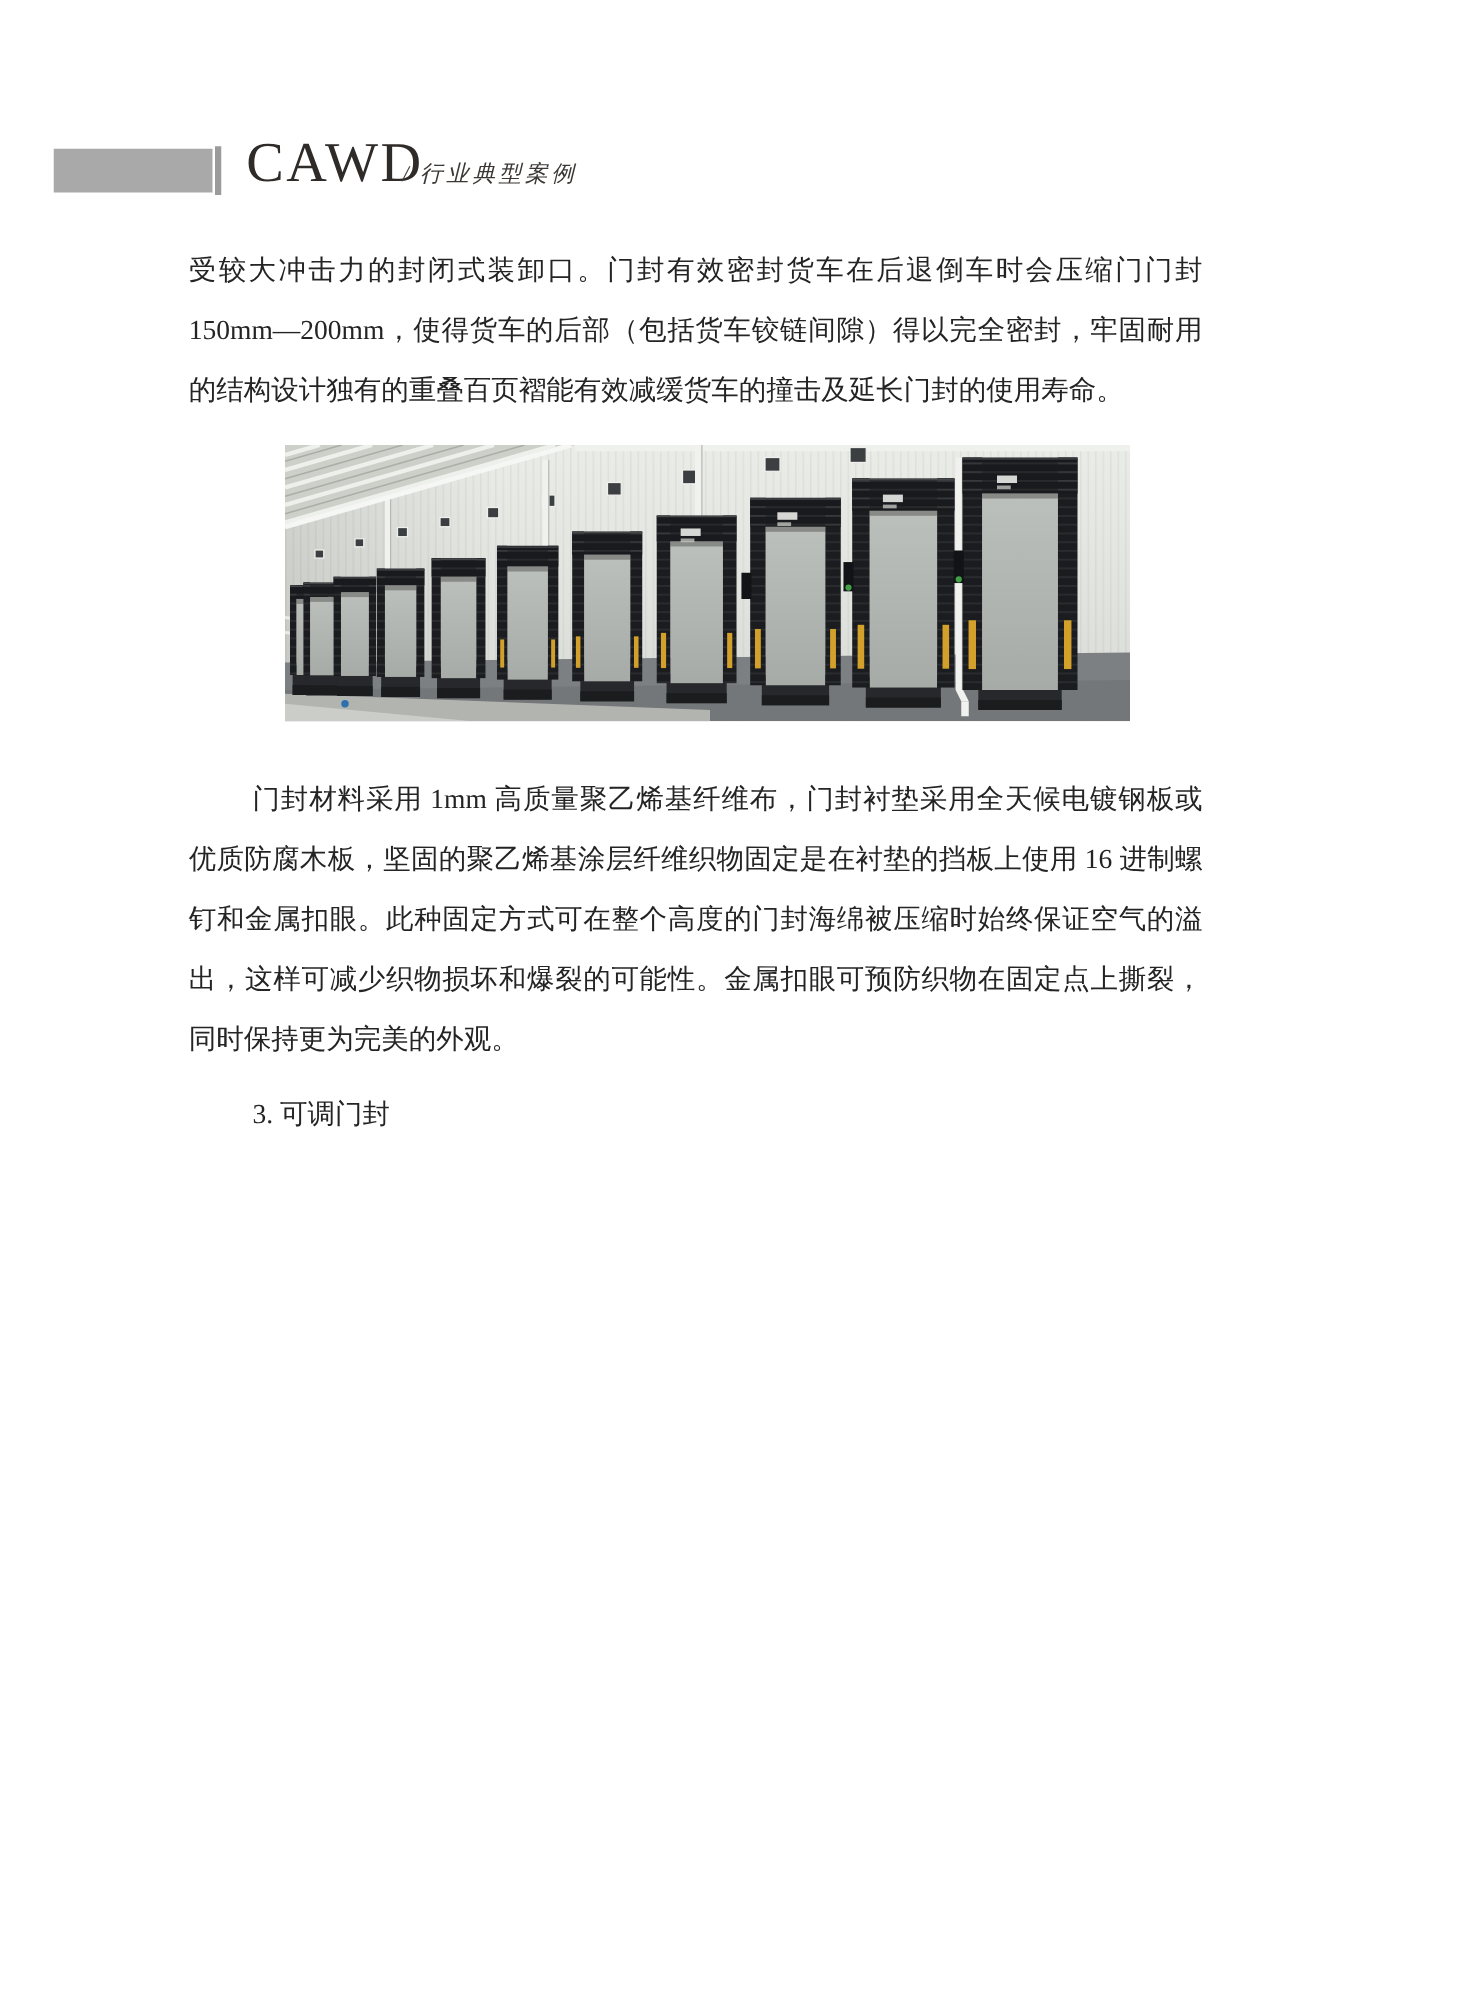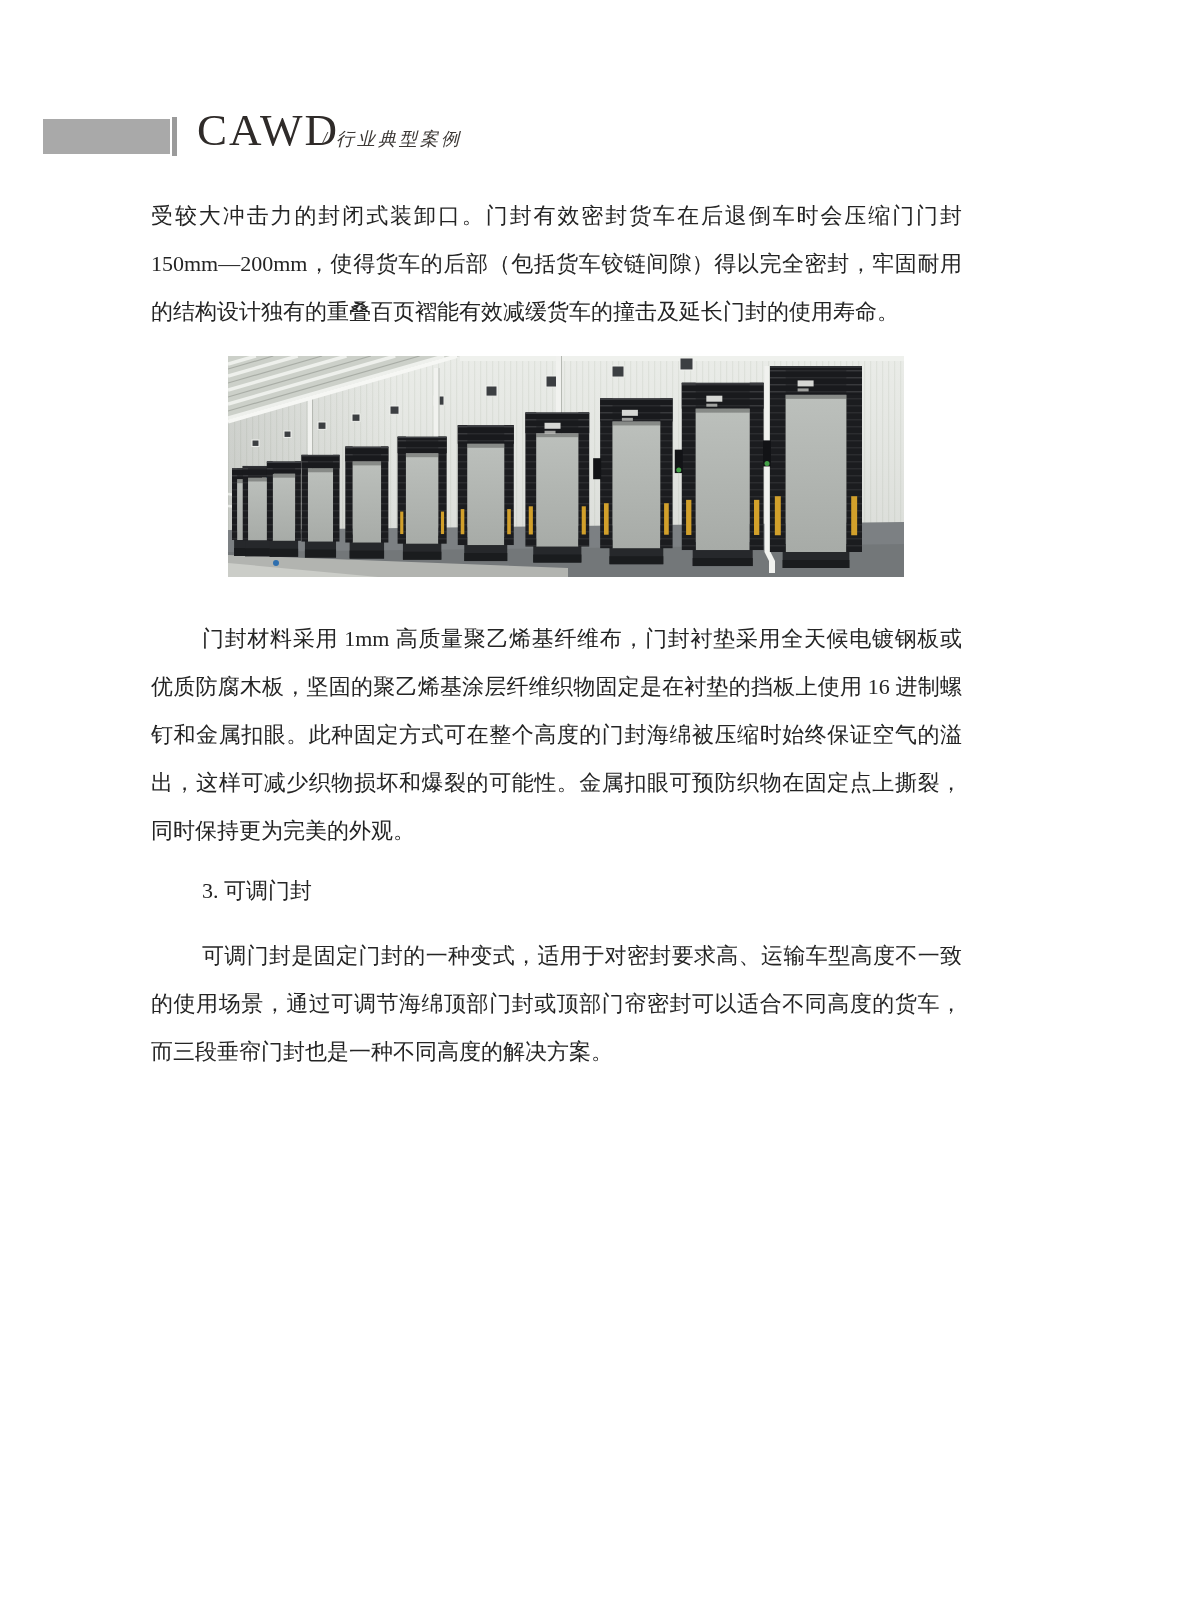--- a/index.html
+++ b/index.html
@@ -277,15 +277,14 @@
           <rect x="623.2084" y="140.2" width="5.9432" height="39.059999999999995" fill="#d2a02b"></rect>
           <rect x="569.6" y="24.415" width="16" height="6" fill="#e6e7e4" opacity="0.92"></rect>
           <rect x="569.6" y="32.415" width="11" height="3" fill="#d8dad6" opacity="0.7"></rect>
           <rect x="535" y="84.4" width="8" height="26.040000000000003" fill="#121316"></rect>
           <circle cx="539" cy="107.44000000000001" r="2.5" fill="#43a047"></circle>
         </svg>
     </figure>
 
     <p>门封材料采用 1mm 高质量聚乙烯基纤维布，门封衬垫采用全天候电镀钢板或优质防腐木板，坚固的聚乙烯基涂层纤维织物固定是在衬垫的挡板上使用 16 进制螺钉和金属扣眼。此种固定方式可在整个高度的门封海绵被压缩时始终保证空气的溢出，这样可减少织物损坏和爆裂的可能性。金属扣眼可预防织物在固定点上撕裂，同时保持更为完美的外观。</p>
     <p class="heading">3. 可调门封</p>
-    <p>可调门封是固定门封的一种变式，适用于对密封要求高、运输车型高度不一致的使用场景，通过可调节海绵顶部门封或顶部门帘密封可以适合不同高度的货车，而三段垂帘门封也是一种不同高度的解决方案。</p>
   </div>
 </div>
 
 </body></html>

